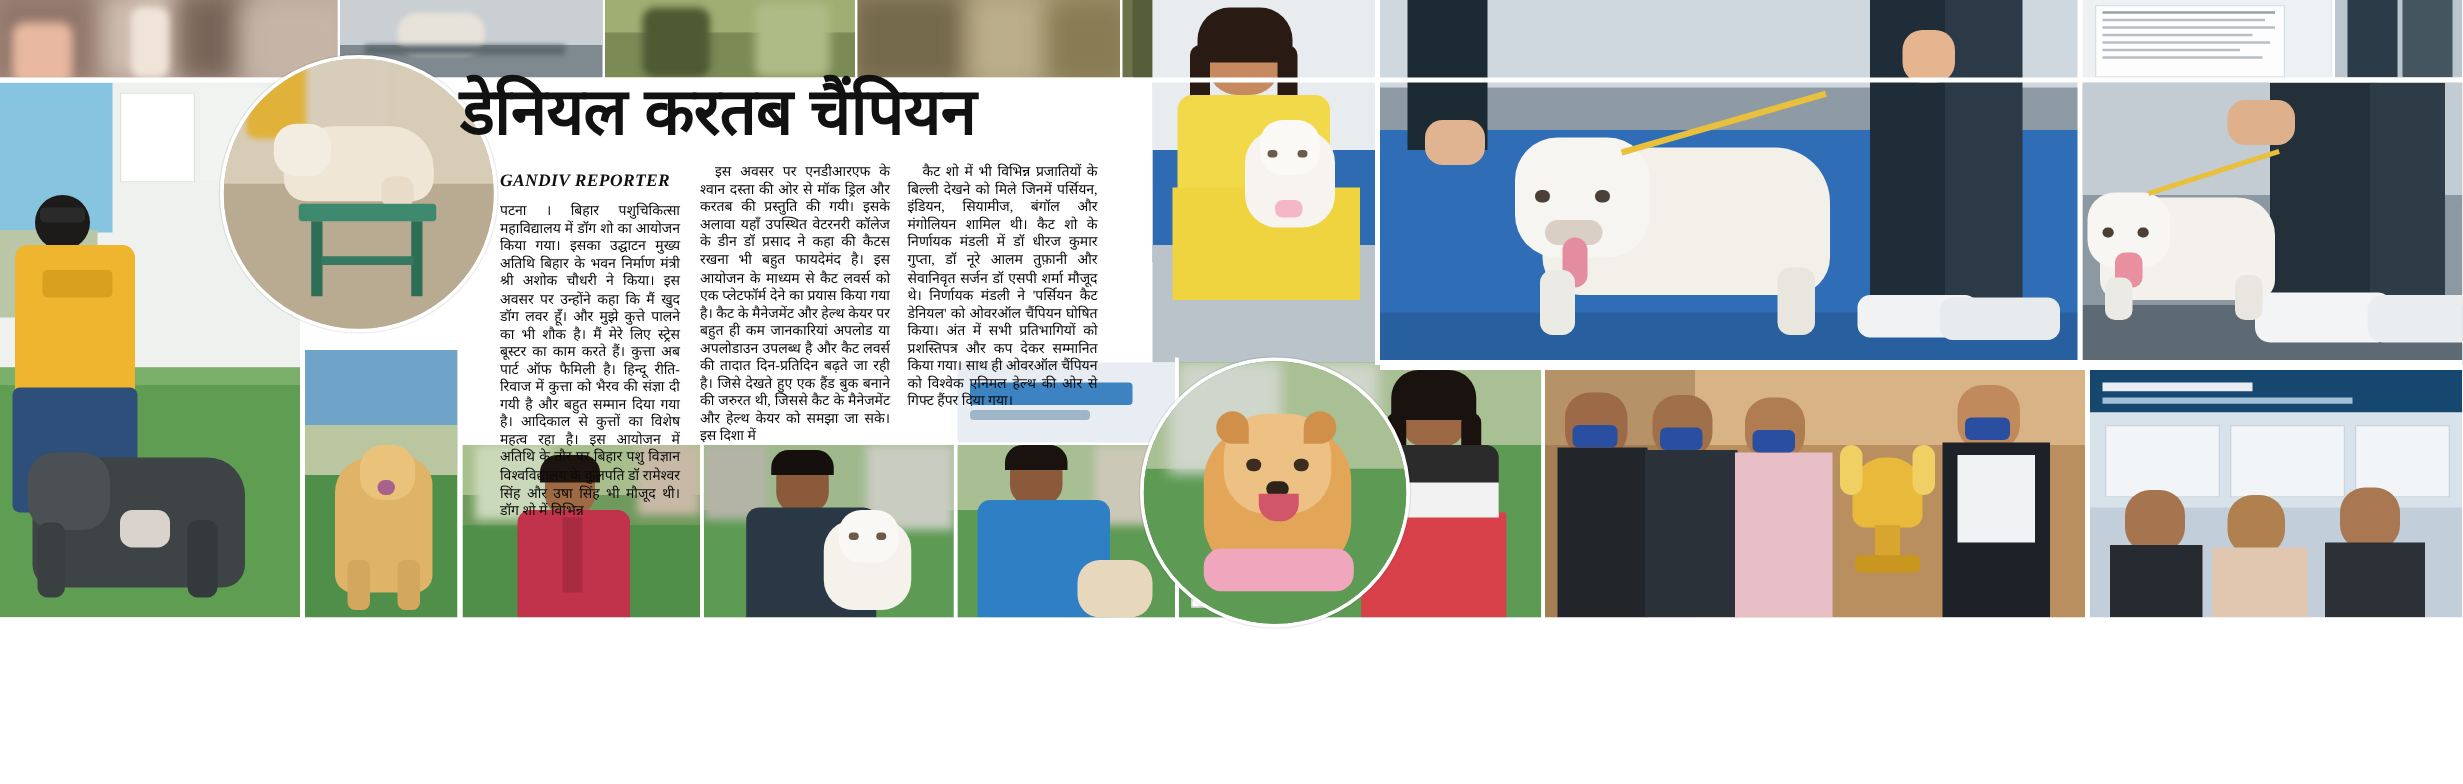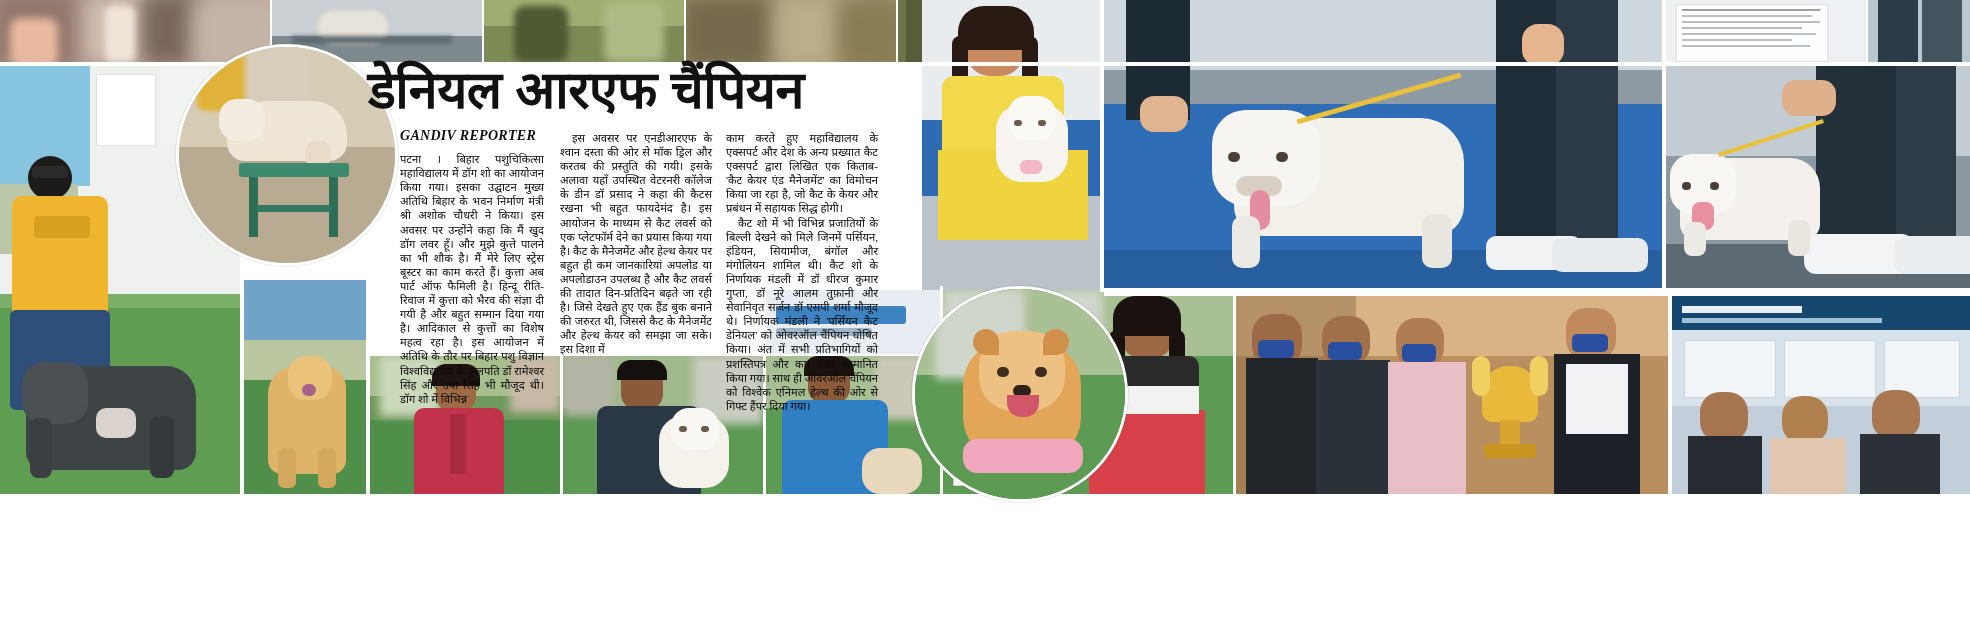--- a/index.html
+++ b/index.html
@@ -194,33 +194,32 @@
     <div class="shape" style="left:48px; top:54px; width:120px; height:60px; background:#efe6d6; border-radius:40px 34px 18px 18px;"></div>
     <div class="shape" style="left:40px; top:52px; width:46px; height:42px; background:#f3ece0; border-radius:18px;"></div>
     <div class="shape" style="left:126px; top:94px; width:26px; height:26px; background:#e8dcc8; border-radius:10px;"></div>
 
     <div class="shape" style="left:60px; top:116px; width:110px; height:14px; background:#3e8a6e; border-radius:3px;"></div>
     <div class="shape" style="left:70px; top:130px; width:9px; height:60px; background:#2f6e56;"></div>
     <div class="shape" style="left:150px; top:130px; width:9px; height:60px; background:#2f6e56;"></div>
     <div class="shape" style="left:78px; top:158px; width:74px; height:7px; background:#357a60;"></div>
   </div>
 
-  <div class="headline">डेनियल आरएफ चैंपियन</div>
-
-  <div class="col" style="left:400px; top:129px; width:144px;">
+  <div class="headline">डेनियल करतब चैंपियन</div>
+
+  <div class="col" style="left:400px; top:139px; width:144px;">
     <div class="byline">GANDIV REPORTER</div>
     <p class="first">पटना । बिहार पशुचिकित्सा महाविद्यालय में डॉग शो का आयोजन किया गया। इसका उद्घाटन मुख्य अतिथि बिहार के भवन निर्माण मंत्री श्री अशोक चौधरी ने किया। इस अवसर पर उन्होंने कहा कि मैं खुद डॉग लवर हूँ। और मुझे कुत्ते पालने का भी शौक है। मैं मेरे लिए स्ट्रेस बूस्टर का काम करते हैं। कुत्ता अब पार्ट ऑफ फैमिली है। हिन्दू रीति-रिवाज में कुत्ता को भैरव की संज्ञा दी गयी है और बहुत सम्मान दिया गया है। आदिकाल से कुत्तों का विशेष महत्व रहा है। इस आयोजन में अतिथि के तौर पर बिहार पशु विज्ञान विश्वविद्यालय के कुलपति डॉ रामेश्वर सिंह और उषा सिंह भी मौजूद थी। डॉग शो में विभिन्न</p>
   </div>
 
   <div class="col" style="left:560px; top:131px; width:152px;">
     <p>इस अवसर पर एनडीआरएफ के श्वान दस्ता की ओर से मॉक ड्रिल और करतब की प्रस्तुति की गयी। इसके अलावा यहाँ उपस्थित वेटरनरी कॉलेज के डीन डॉ प्रसाद ने कहा की कैटस रखना भी बहुत फायदेमंद है। इस आयोजन के माध्यम से कैट लवर्स को एक प्लेटफॉर्म देने का प्रयास किया गया है। कैट के मैनेजमेंट और हेल्थ केयर पर बहुत ही कम जानकारियां अपलोड या अपलोडाउन उपलब्ध है और कैट लवर्स की तादात दिन-प्रतिदिन बढ़ते जा रही है। जिसे देखते हुए एक हैंड बुक बनाने की जरुरत थी, जिससे कैट के मैनेजमेंट और हेल्थ केयर को समझा जा सके। इस दिशा में</p>
   </div>
 
   <div class="col" style="left:726px; top:131px; width:152px;">
-    <p class="first">काम करते हुए महाविद्यालय के एक्सपर्ट और देश के अन्य प्रख्यात कैट एक्सपर्ट द्वारा लिखित एक किताब- 'कैट केयर एंड मैनेजमेंट' का विमोचन किया जा रहा है, जो कैट के केयर और प्रबंधन में सहायक सिद्ध होगी।</p>
     <p>कैट शो में भी विभिन्न प्रजातियों के बिल्ली देखने को मिले जिनमें पर्सियन, इंडियन, सियामीज, बंगॉल और मंगोलियन शामिल थी। कैट शो के निर्णायक मंडली में डॉ धीरज कुमार गुप्ता, डॉ नूरे आलम तुफ़ानी और सेवानिवृत सर्जन डॉ एसपी शर्मा मौजूद थे। निर्णायक मंडली ने 'पर्सियन कैट डेनियल' को ओवरऑल चैंपियन घोषित किया। अंत में सभी प्रतिभागियों को प्रशस्तिपत्र और कप देकर सम्मानित किया गया। साथ ही ओवरऑल चैंपियन को विश्वेक एनिमल हेल्थ की ओर से गिफ्ट हैंपर दिया गया।</p>
   </div>
 
   <div class="photo" style="left:922px; top:0px; width:180px; height:290px; background:#d9dee1;">
     <div class="shape" style="left:0px; top:0px; width:180px; height:150px; background:#e8ecee;"></div>
     <div class="shape" style="left:0px; top:120px; width:180px; height:90px; background:#2f6bb3;"></div>
     <div class="shape" style="left:0px; top:196px; width:180px; height:94px; background:#b9c3c9;"></div>
 
     <div class="shape" style="left:44px; top:14px; width:58px; height:62px; background:#c78a60; border-radius:24px;"></div>
     <div class="shape" style="left:36px; top:6px; width:76px; height:44px; background:#2a1a14; border-radius:26px 26px 0 0;"></div>

